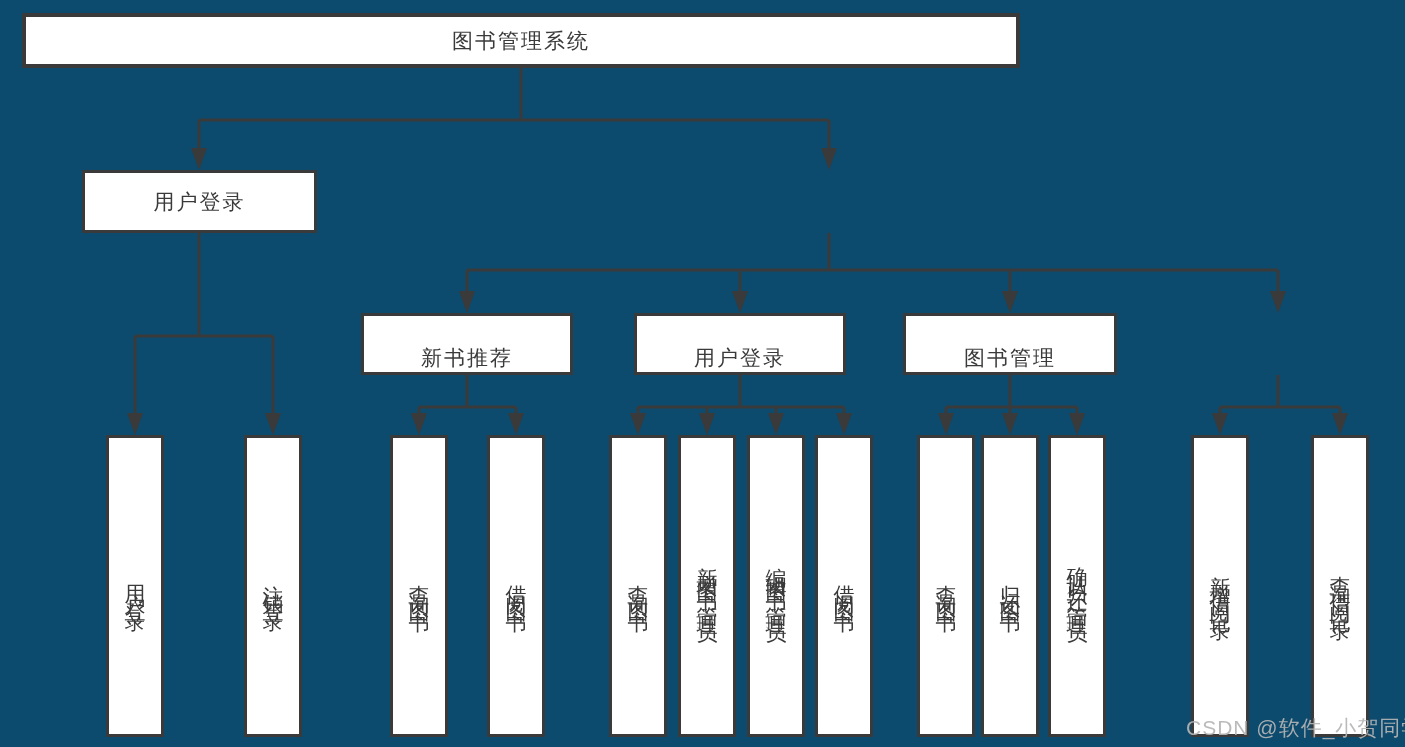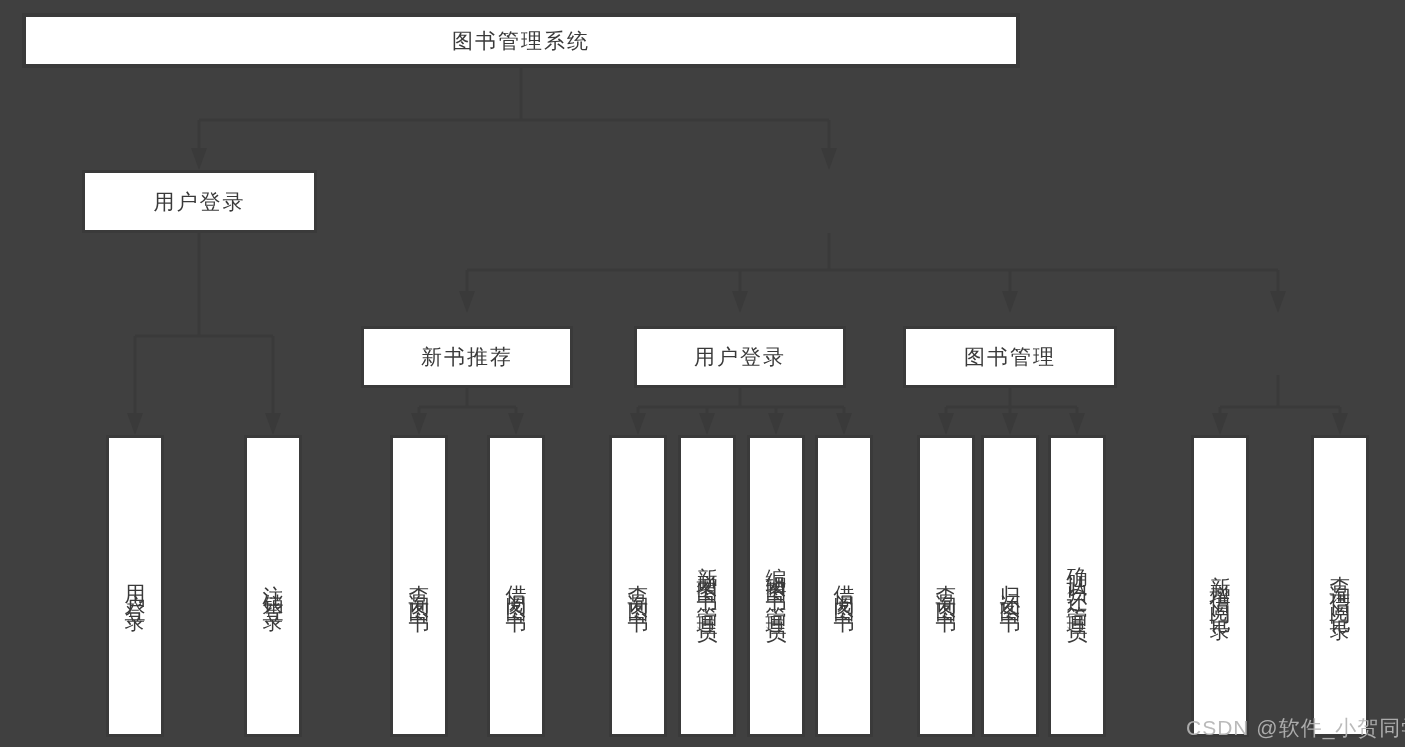--- a/index.html
+++ b/index.html
@@ -8,21 +8,21 @@
     background: #ffffff;
     width: 1405px;
     height: 747px;
     overflow: hidden;
     font-family: "Liberation Sans", sans-serif;
   }
   .stage {
     position: relative;
     width: 1405px;
     height: 747px;
-    background: #404040;
+    background: #0c4a6e;
   }
   svg.connectors {
     position: absolute;
     left: 0;
     top: 0;
     z-index: 0;
   }
   .node {
     position: absolute;
     box-sizing: border-box;
@@ -33,21 +33,21 @@
     align-items: center;
     justify-content: center;
     font-size: 21px;
     letter-spacing: 2px;
     z-index: 1;
     white-space: nowrap;
   }
   .root  { left: 22px;  top: 13px;  width: 998px; height: 55px; border-width: 4px; }
   .n-login { left: 82px;  top: 170px; width: 235px; height: 63px; }
   .n-mgmt  { left: 710px; top: 170px; width: 238px; height: 63px; }
-  .l3 { top: 326px; height: 62px; }
+  .l3 { top: 313px; height: 62px; align-items: flex-end; }
   .n-rec  { left: 361px;  width: 212px; }
   .n-bor  { left: 634px;  width: 212px; }
   .n-cur  { left: 903px;  width: 214px; }
   .n-rcd  { left: 1172px; width: 212px; }
   .leaf {
     position: absolute;
     box-sizing: border-box;
     top: 435px;
     width: 58px;
     height: 302px;

